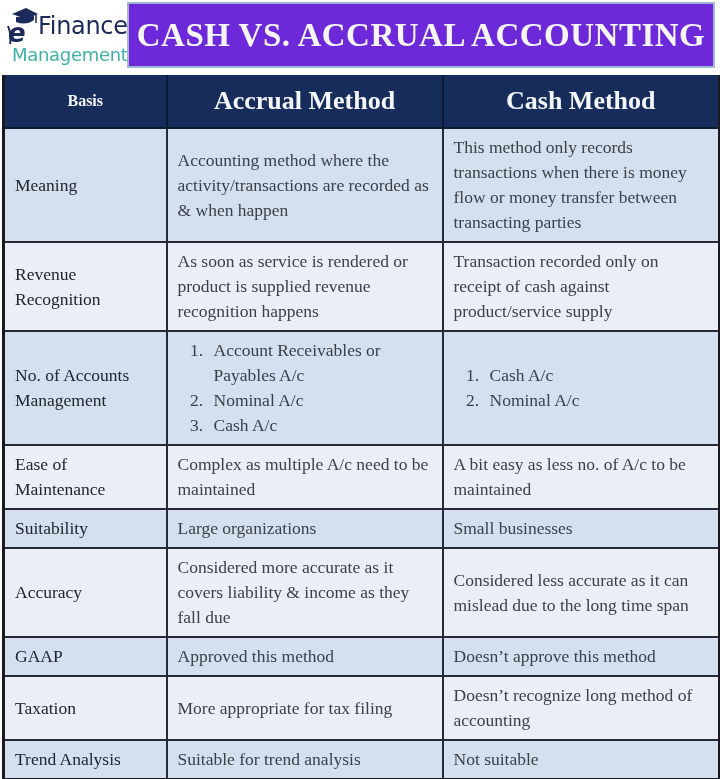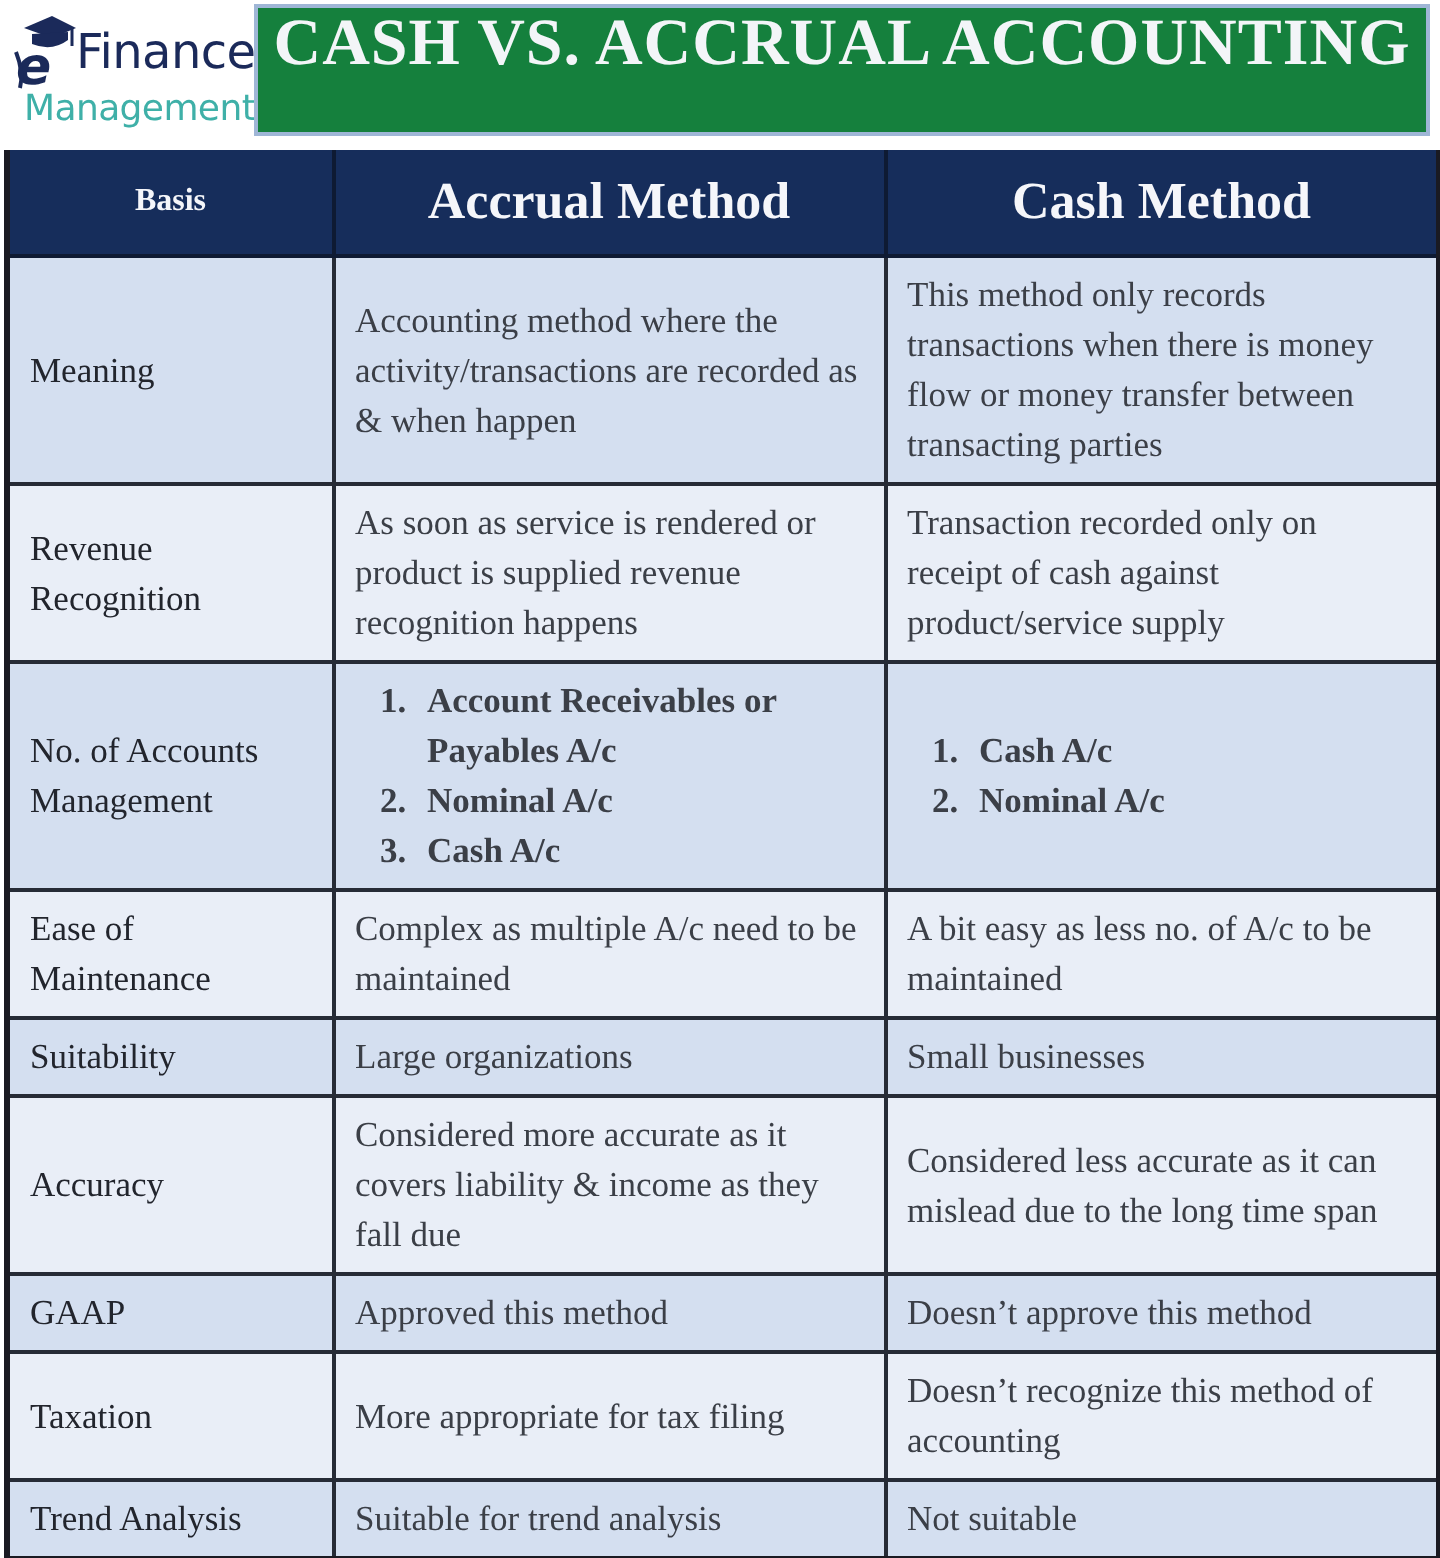--- a/index.html
+++ b/index.html
@@ -14,22 +14,22 @@
     .logo-finance {
       position: absolute; left: 32px; top: 8px;
       font-family: "DejaVu Sans", sans-serif; font-size: 24px; color: #1b2a5a; letter-spacing: -0.3px;
     }
     .logo-management {
       position: absolute; left: 6px; top: 40px;
       font-family: "DejaVu Sans", sans-serif; font-size: 18px; color: #3fb0a8; letter-spacing: -0.3px;
     }
     .title-banner {
       position: absolute; left: 127px; top: 2px; width: 588px; height: 66px;
-      background: #15803d; border: 2px solid #9fb6d6; box-sizing: border-box;
-      display: flex; align-items: flex-start; justify-content: center;
+      background: #6d28d9; border: 2px solid #9fb6d6; box-sizing: border-box;
+      display: flex; align-items: center; justify-content: center;
     }
     .title-text {
       color: #f3f5f8; font-family: "Liberation Serif", serif; font-weight: bold;
       font-size: 33px; letter-spacing: 0.5px;
     }
     table.cmp {
       position: absolute; left: 2px; top: 75px; width: 716px;
       border-collapse: collapse; table-layout: fixed;
       border-left: 3px solid #1a1a22; border-right: 3px solid #1a1a22; border-bottom: 3px solid #1a1a22;
     }
@@ -44,21 +44,21 @@
     }
     table.cmp th.basis { font-size: 16px; }
     table.cmp td {
       border: 2px solid #262b36;
       padding: 6px 10px; font-size: 17.5px; color: #3b3f47; line-height: 25px;
       vertical-align: middle;
     }
     table.cmp td.label { font-weight: normal; color: #22252d; font-size: 17.5px; }
     tr.dark td { background: #d4dff0; }
     tr.light td { background: #e9eef7; }
-    ol.alist { margin: 0; padding-left: 30px; font-weight: bold; }
+    ol.alist { margin: 0; padding-left: 30px; }
     ol.alist li { padding-left: 6px; }
   </style>
 </head>
 <body>
 
 <div class="header">
   <div class="logo">
     <svg class="logo-icon" viewBox="0 0 32 40">
       <polygon points="6,8 20,2 32,8 20,13" fill="#1b2a5a"></polygon>
       <path d="M10,11 L10,16 Q20,20 28,14 L28,10" fill="#1b2a5a"></path>
@@ -130,21 +130,21 @@
       <td>Considered less accurate as it can mislead due to the long time span</td>
     </tr>
     <tr class="dark" style="height:38px">
       <td class="label">GAAP</td>
       <td>Approved this method</td>
       <td>Doesn’t approve this method</td>
     </tr>
     <tr class="light" style="height:63px">
       <td class="label">Taxation</td>
       <td>More appropriate for tax filing</td>
-      <td>Doesn’t recognize this method of accounting</td>
+      <td>Doesn’t recognize long method of accounting</td>
     </tr>
     <tr class="dark" style="height:38px">
       <td class="label">Trend Analysis</td>
       <td>Suitable for trend analysis</td>
       <td>Not suitable</td>
     </tr>
   </tbody>
 </table>
 
 </body></html>

